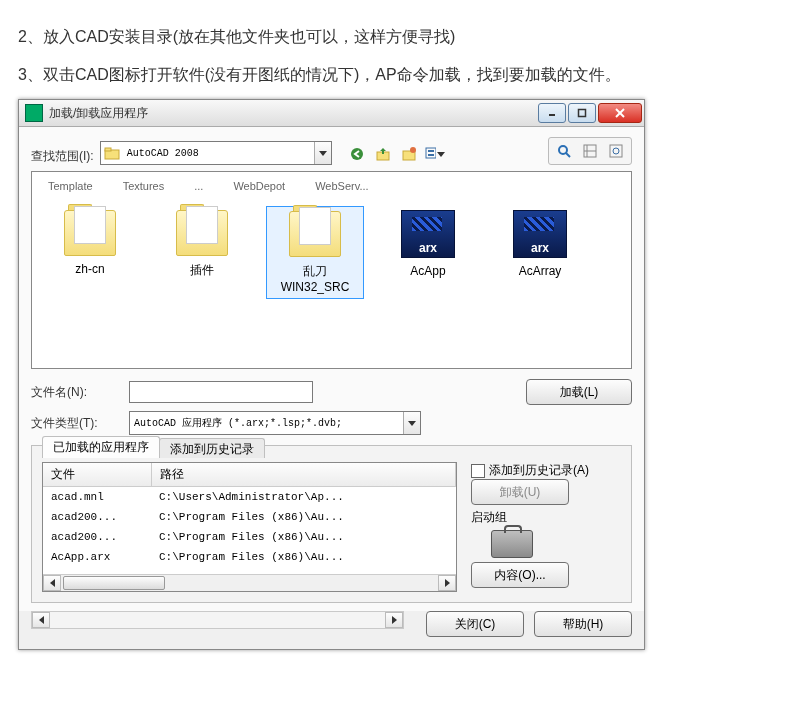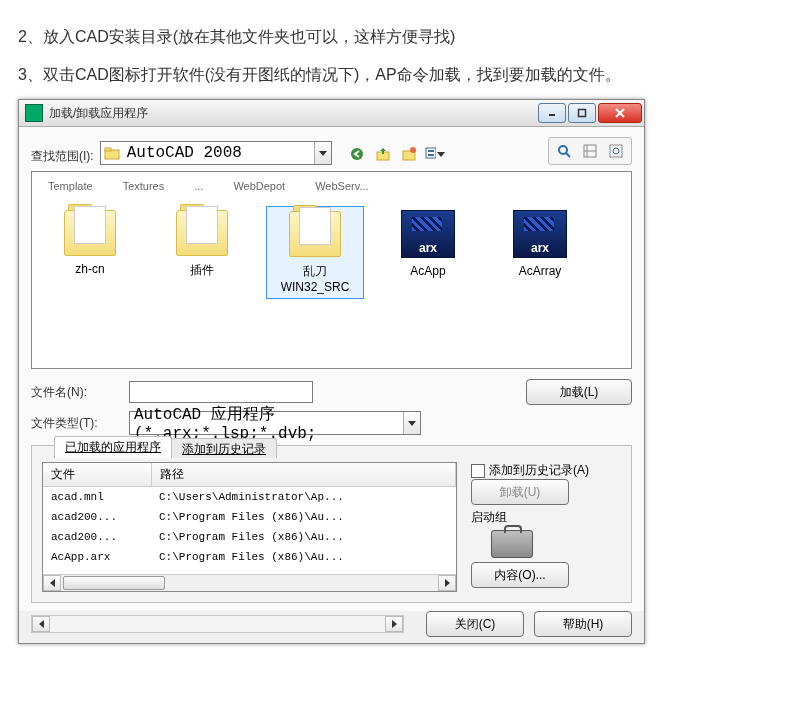--- a/index.html
+++ b/index.html
@@ -40,21 +40,21 @@
   .winbtn.close{ width:42px; background:linear-gradient(#f28b82,#d93025); color:#fff; border-color:#a52714;}
   .winbtn svg{display:block}
 
   .body { padding: 10px 12px 8px 12px; background:#fafafa; }
 
   .row { display:flex; align-items:flex-end; margin-bottom:6px; }
   .lbl { font-size:12px; margin-right:6px; color:#333; white-space:nowrap;}
   .combo {
     display:flex; align-items:center; height:22px;
     border:1px solid #7a7a7a; background:#fff; font-family:"Courier New",monospace;
-    font-size:16px;
+    font-size:10px;
   }
   .combo .icon{ width:18px; height:18px; margin:2px; display:flex;align-items:center;justify-content:center;}
   .combo .text{ flex:1; padding:0 4px;}
   .combo .arrow{ width:16px; height:100%; border-left:1px solid #aaa; display:flex;align-items:center;justify-content:center; background:linear-gradient(#fdfdfd,#e6e6e6);}
   .tri-down{ width:0;height:0;border-left:4px solid transparent;border-right:4px solid transparent;border-top:5px solid #333;}
 
   .toolbar-icons { display:flex; gap:4px; margin-left:14px; }
   .ticon{ width:20px;height:20px; border:1px solid transparent; display:flex;align-items:center;justify-content:center;}
 
   .rtools{ margin-left:auto; display:flex; gap:4px; border:1px solid #bbb; padding:2px 4px; border-radius:3px; background:#f5f5f5;}
@@ -83,21 +83,21 @@
     background:linear-gradient(#fdfdfd,#e2e2e2); font-size:12px;
     display:flex;align-items:center;justify-content:center; padding:0 10px;
   }
   .btn.wide{min-width:84px;}
   .btn.disabled{ color:#888; }
 
   .lower{
     border:1px solid #bfbfbf; margin-top:10px; padding:8px 10px 10px 10px;
     display:flex; gap:14px; position:relative; background:#f3f3f3;
   }
-  .tabs{ position:absolute; top:-10px; left:22px; display:flex;text-decoration:underline;}
+  .tabs{ position:absolute; top:-10px; left:10px; display:flex;}
   .tab{ border:1px solid #bfbfbf; border-bottom:none; background:#fdfdfd; padding:2px 10px; height:17px; font-size:12px; border-radius:3px 3px 0 0; margin-right:-1px;}
   .tab.inactive{ background:#eaeaea; position:relative; top:2px; height:15px;}
   .left-pane{ flex:1; margin-top:8px;}
   .listbox{ border:1px solid #888; background:#fff; height:128px; font-family:"Courier New",monospace; font-size:11px; overflow:hidden; position:relative;}
   .listhead{ display:flex; border-bottom:1px solid #ccc; background:linear-gradient(#fdfdfd,#ececec);}
   .listhead div{ padding:3px 8px; border-right:1px solid #ccc; font-family:"Microsoft YaHei",sans-serif; font-size:12px;}
   .listrows{ }
   .lrow{ display:flex; padding:2px 0;}
   .lrow div{ padding:2px 8px; white-space:nowrap; overflow:hidden;}
   .col-f{ width:92px;}
@@ -107,21 +107,21 @@
   .hscroll .thumb{ width:100px;height:12px;border:1px solid #999;background:linear-gradient(#fdfdfd,#dcdcdc);margin:0 2px;border-radius:2px;}
   .hscroll .track{flex:1;}
 
   .right-pane{ width:150px; margin-top:8px; display:flex; flex-direction:column; align-items:flex-start;}
   .chk{ display:flex; align-items:center; gap:4px; font-size:12px;}
   .chkbox{ width:12px;height:12px;border:1px solid #666;background:#fff;}
   .grp{ font-size:12px; margin-top:4px;}
   .briefcase{ width:40px;height:26px;background:linear-gradient(#bfbfbf,#8a8a8a);border:1px solid #555;border-radius:3px;position:relative;margin:4px 0 4px 20px;}
   .briefcase::before{content:"";position:absolute;top:-6px;left:12px;width:14px;height:6px;border:2px solid #555;border-bottom:none;border-radius:4px 4px 0 0;}
 
-  .footer{ display:flex; justify-content:flex-end; gap:10px; padding:0 12px 6px 12px; align-items:center;}
+  .footer{ display:flex; justify-content:flex-end; gap:10px; padding:0 12px 12px 12px; align-items:flex-start;}
   .footer .scrolltrack{ flex:1; height:16px; border:1px solid #c9c9c9; background:#f4f4f4; margin-right:12px; display:flex;align-items:center;}
   .footer .scrolltrack .sbtn{width:16px;height:14px;border:1px solid #bbb;background:linear-gradient(#fdfdfd,#e6e6e6);display:flex;align-items:center;justify-content:center;}
 
   .tri-left{width:0;height:0;border-top:4px solid transparent;border-bottom:4px solid transparent;border-right:5px solid #333;}
   .tri-right{width:0;height:0;border-top:4px solid transparent;border-bottom:4px solid transparent;border-left:5px solid #333;}
 </style>
 </head>
 <body>
 
 <p class="instr">2、放入CAD安装目录(放在其他文件夹也可以，这样方便寻找)</p>

